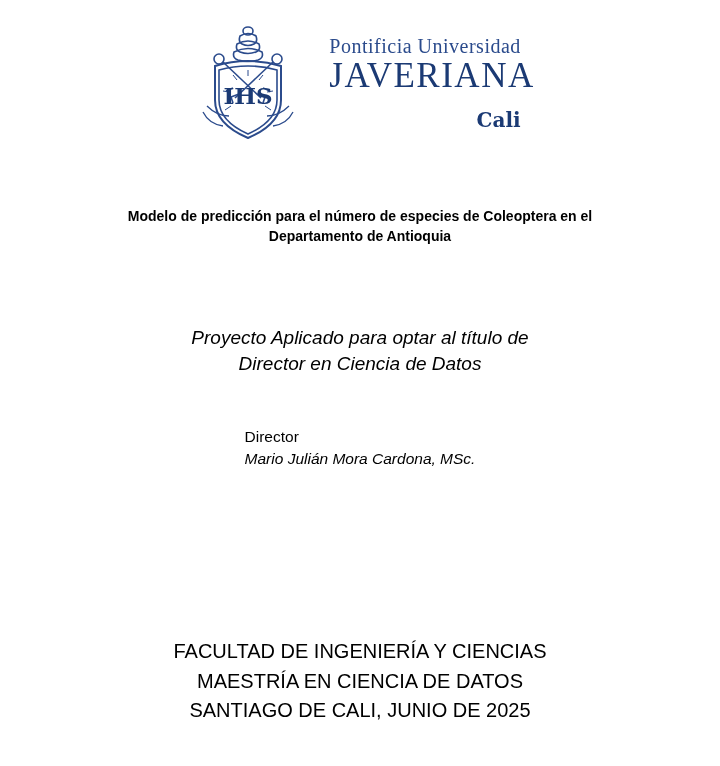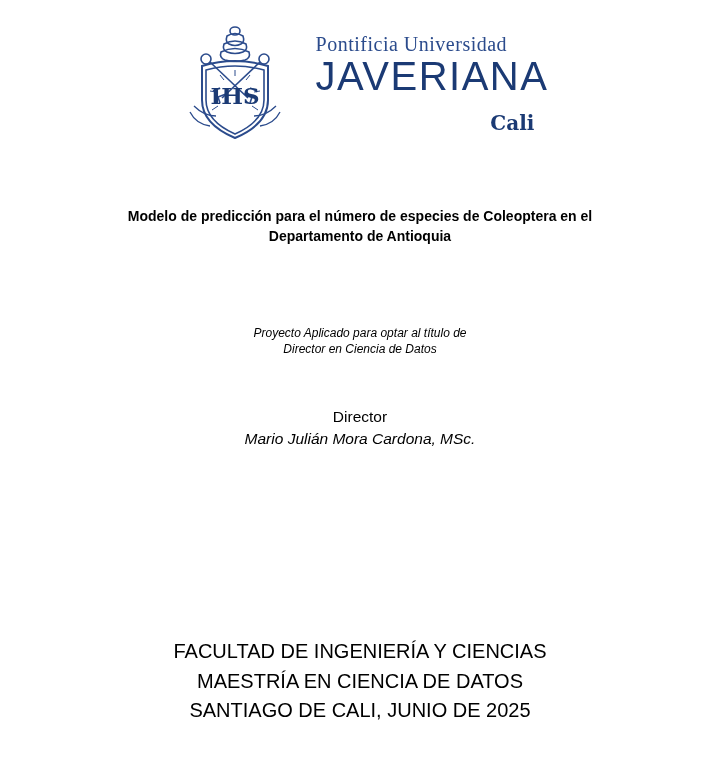--- a/index.html
+++ b/index.html
@@ -50,22 +50,22 @@
   }
   .wm-pontificia {
     font-family: Liberation Serif, serif;
     font-size: 20px;
     letter-spacing: 0.5px;
     color: #2b4b8c;
     margin-bottom: 2px;
     font-weight: 400;
   }
   .wm-javeriana {
-    font-family: Liberation Sans, sans-serif;
-    font-size: 40px;
+    font-family: Liberation Serif, serif;
+    font-size: 35px;
     letter-spacing: 1.5px;
     color: #1b3a74;
     font-weight: 400;
   }
   .wm-cali {
     font-family: "DejaVu Serif", serif;
     font-size: 20px;
     color: #1b3a74;
     align-self: flex-end;
     margin-top: 17px;
@@ -89,28 +89,27 @@
     text-align: center;
     font-size: 15.5px;
     font-weight: 400;
   }
 
   
   .degree {
     margin-top: 78px;
     text-align: center;
     font-style: italic;
-    font-size: 12px;
+    font-size: 19px;
     line-height: 1.4;
   }
 
   
   .director-block {
     margin-top: 48px;
-    text-align: center;
     font-size: 15.5px;
     line-height: 1.42;
   }
   .director-label { font-style: normal; }
   .director-name { font-style: italic; }
 
   
   .footer {
     position: absolute;
     left: 0;

